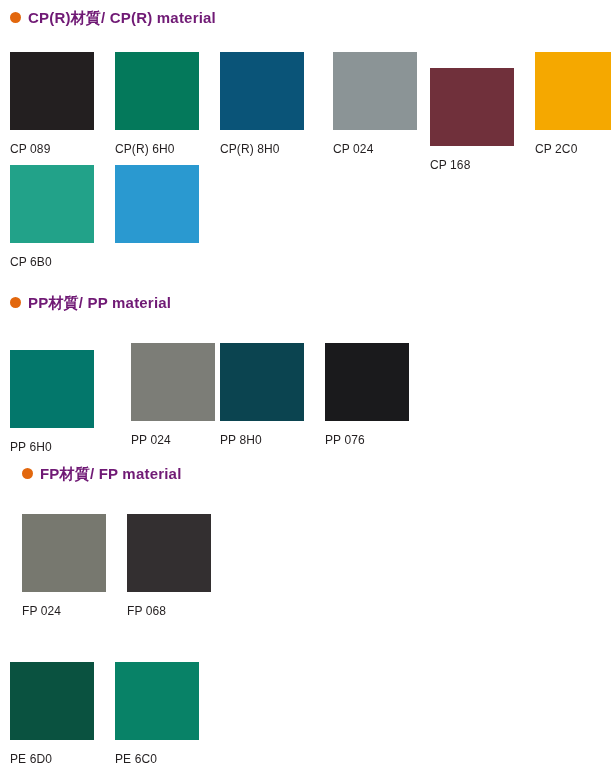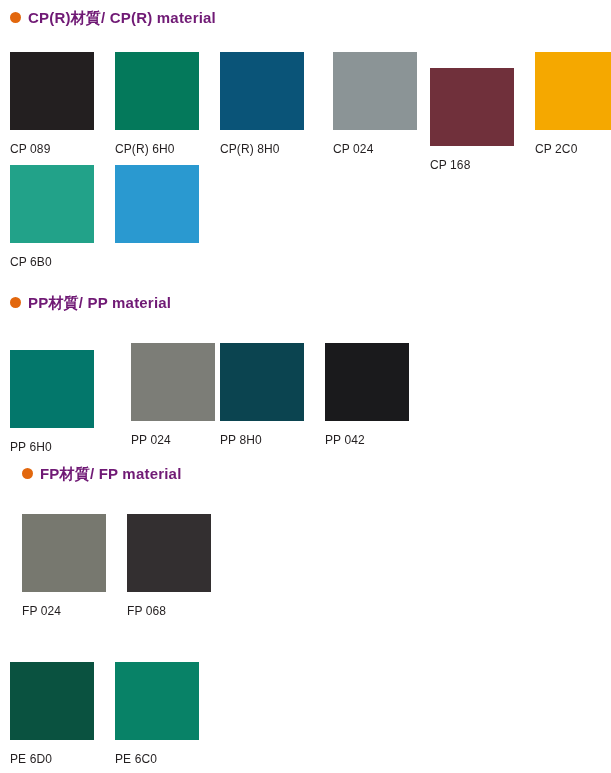--- a/index.html
+++ b/index.html
@@ -134,21 +134,21 @@
           <div class="swatch-cell" style="left: 115px; top: 30px; margin-left: 16px;">
             <div class="swatch-chip" style="background: rgb(124, 125, 119);"></div>
             <span class="swatch-label">PP 024</span>
           </div>
           <div class="swatch-cell" style="left: 220px; top: 30px;">
             <div class="swatch-chip" style="background: rgb(11, 68, 80);"></div>
             <span class="swatch-label">PP 8H0</span>
           </div>
           <div class="swatch-cell" style="left: 325px; top: 30px;">
             <div class="swatch-chip" style="background: rgb(26, 26, 28);"></div>
-            <span class="swatch-label">PP 042</span>
+            <span class="swatch-label">PP 076</span>
           </div>
         </div>
       </div>
       <div class="section" style="top: 462px; padding-left: 12px;">
         <div class="section-header">
           <span class="bullet" style="background: rgb(226, 103, 13);"></span>
           <span class="section-title">FP材質/ FP material</span>
         </div>
         <div class="swatch-grid" style="height: 128px;">
           <div class="swatch-cell" style="left: 10px; top: 30px;">

